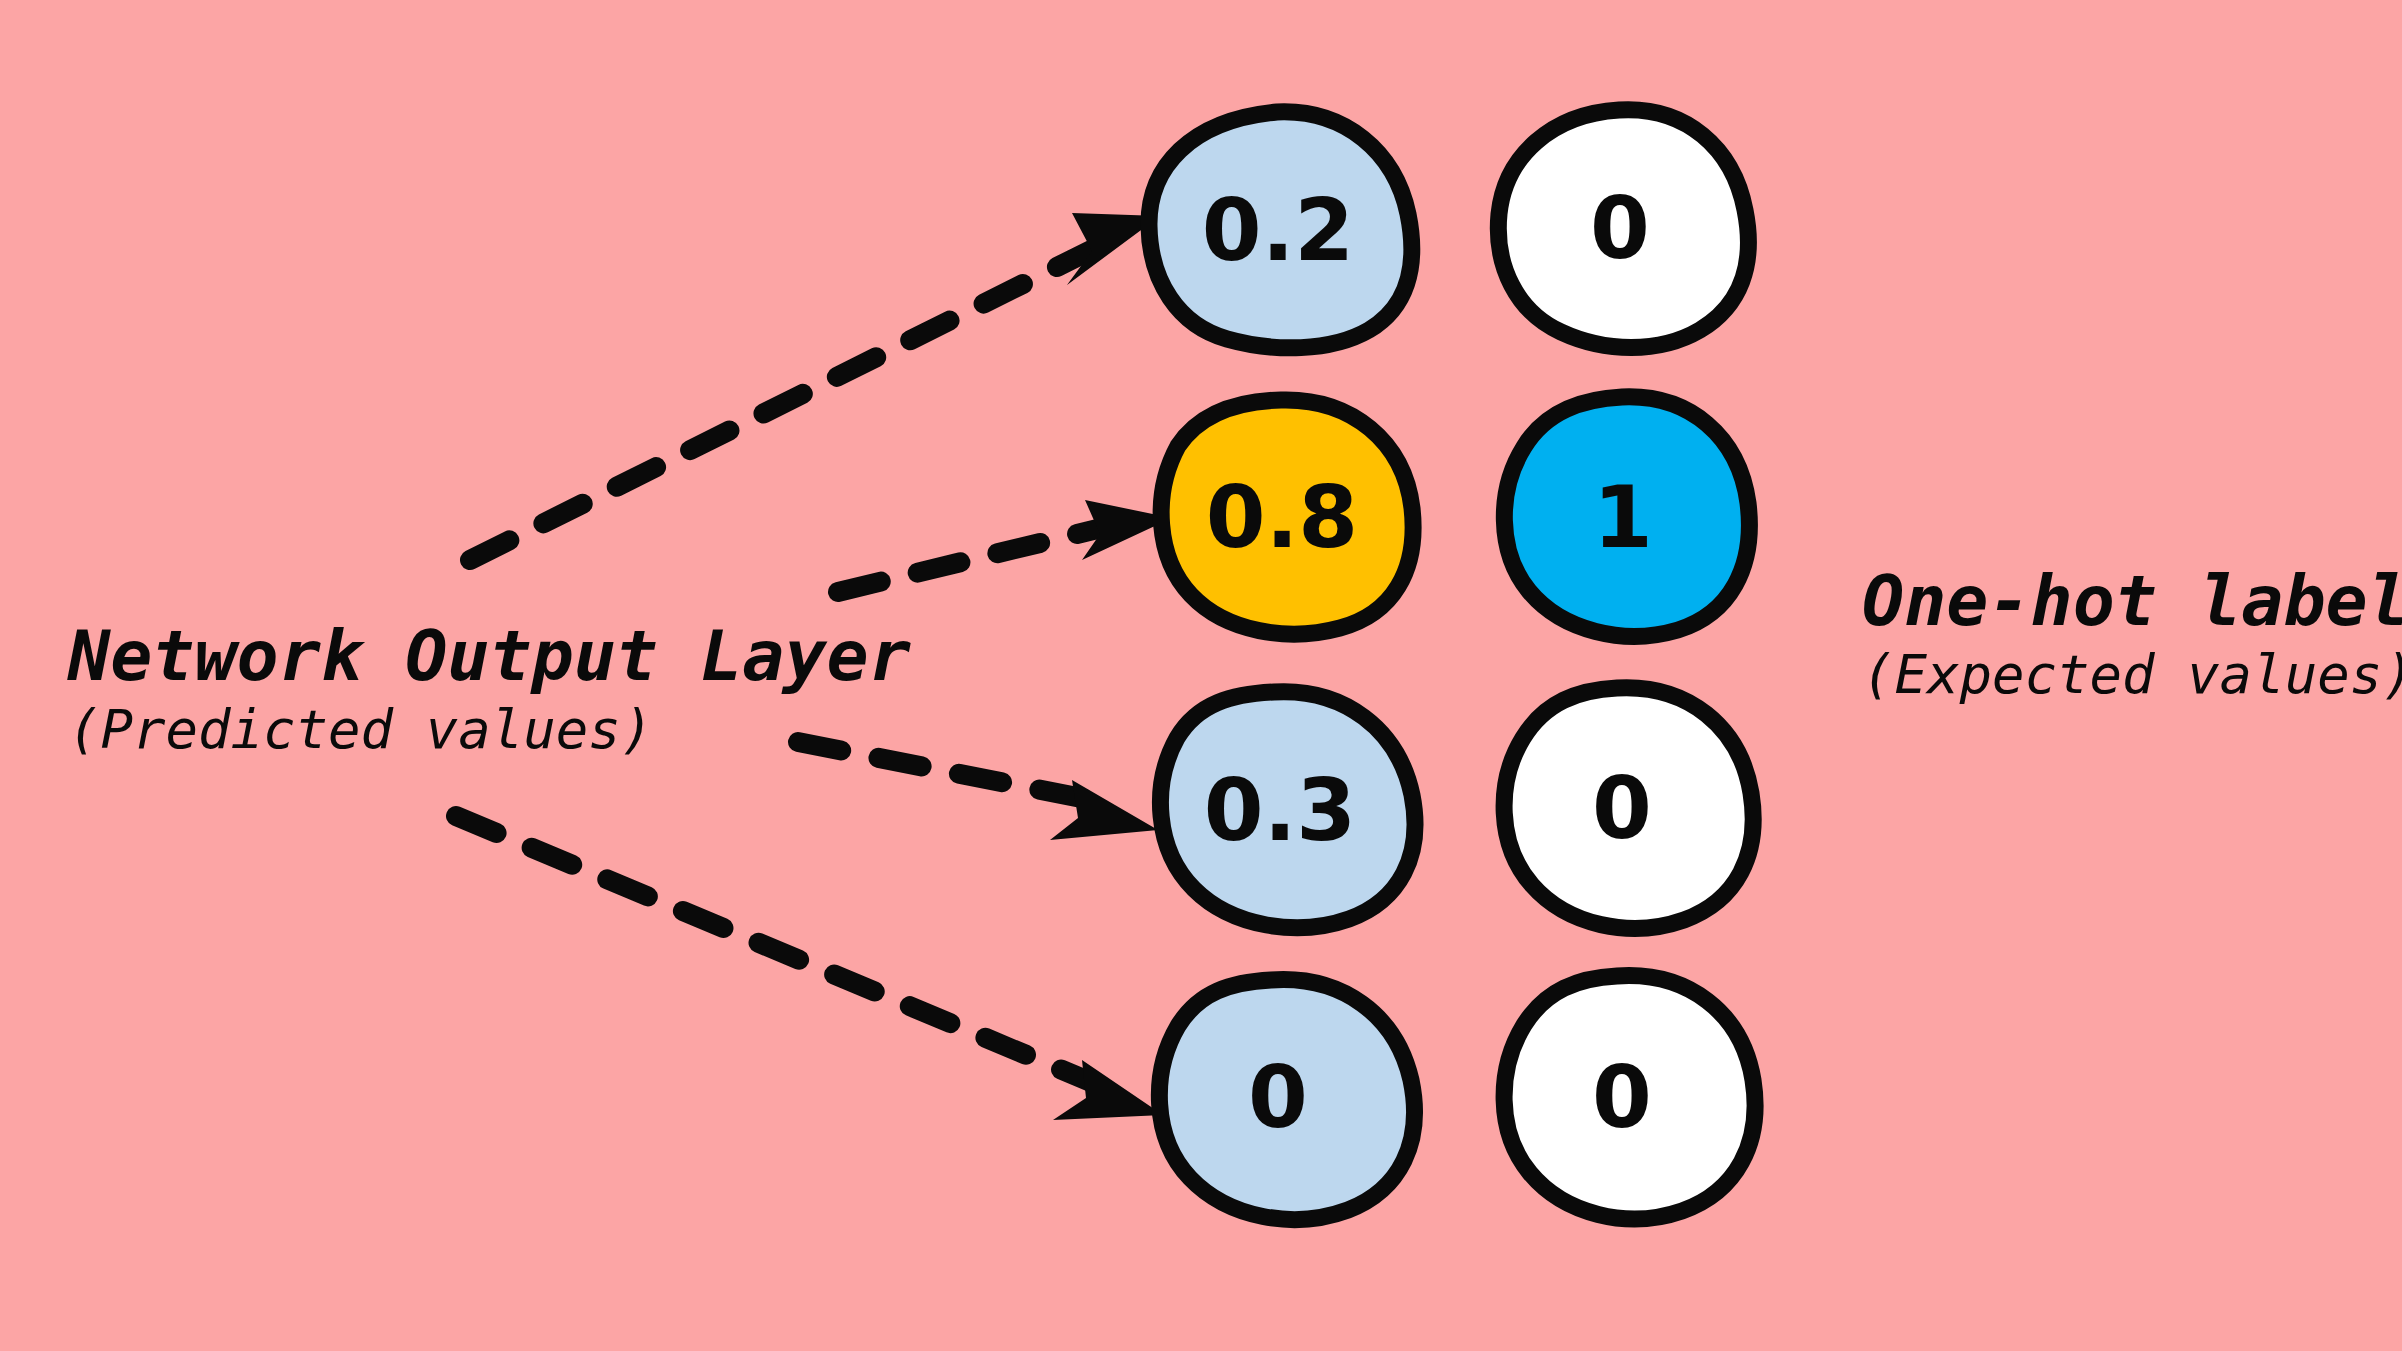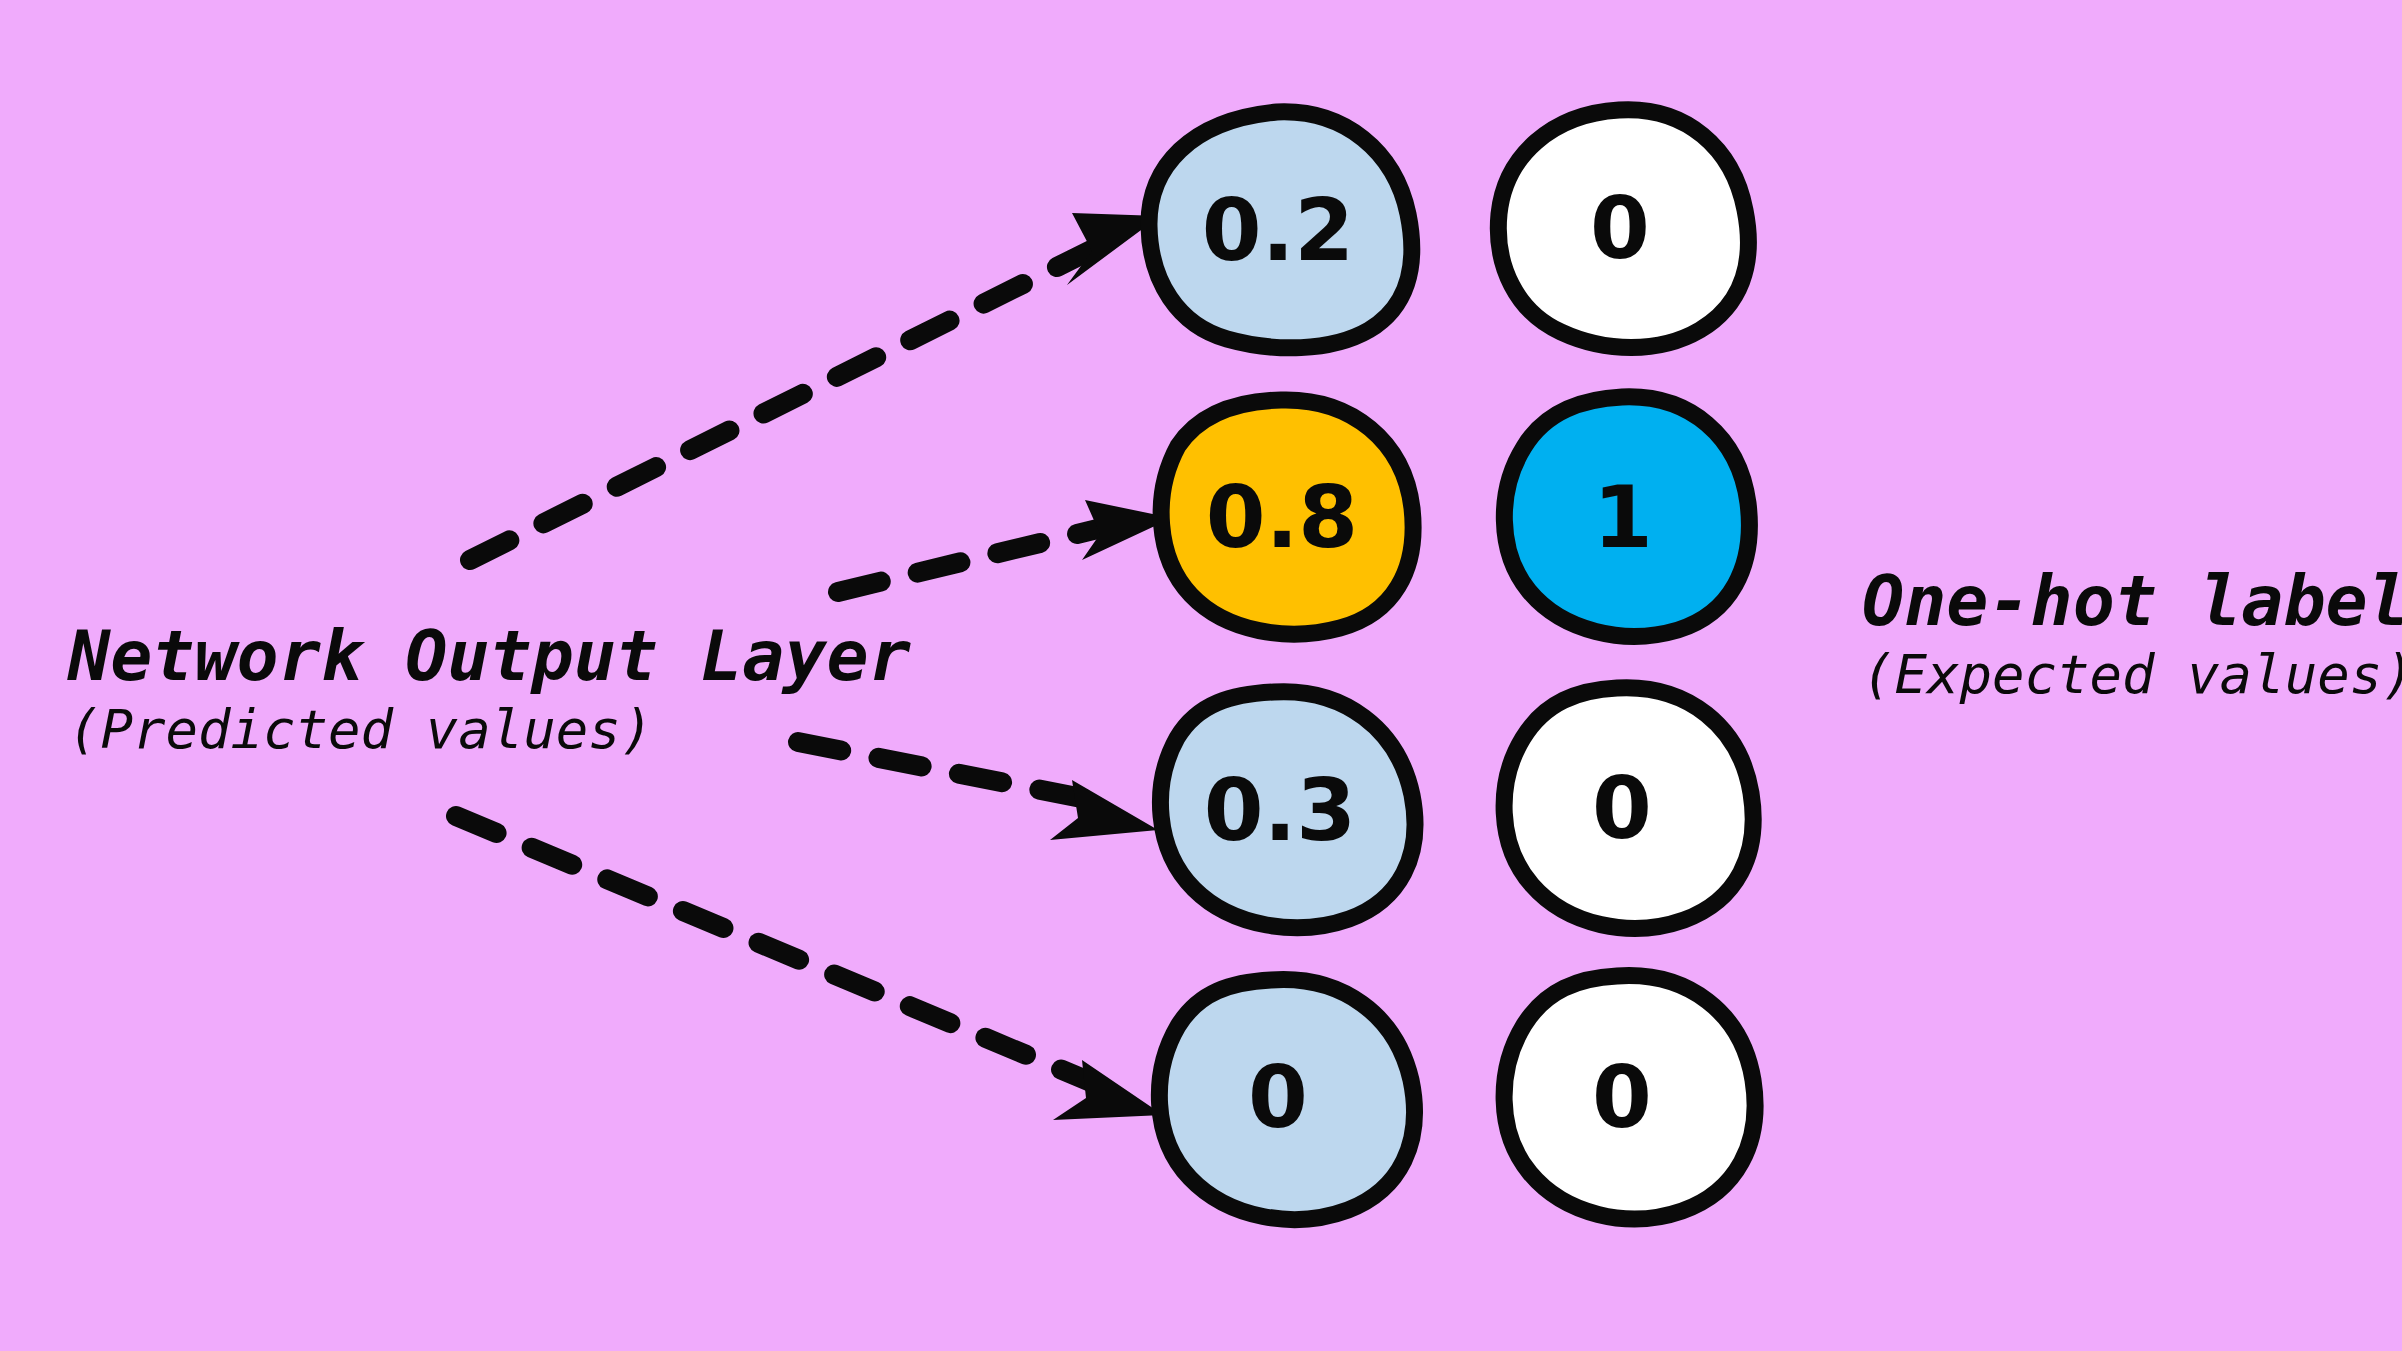--- a/index.html
+++ b/index.html
@@ -4,21 +4,21 @@
 <style>
   html, body {
     margin: 0;
     padding: 0;
     background: #ffffff;
   }
   #canvas {
     position: relative;
     width: 2402px;
     height: 1351px;
-    background: #f0abfc;
+    background: #fca5a5;
     overflow: hidden;
     font-family: "DejaVu Sans Mono", monospace;
   }
   #diagram-svg {
     position: absolute;
     top: 0;
     left: 0;
     width: 2402px;
     height: 1351px;
   }

